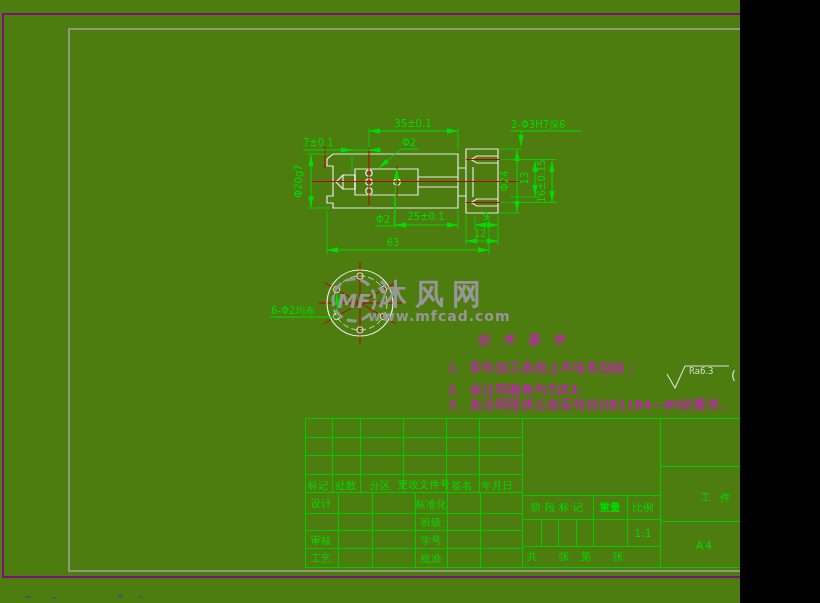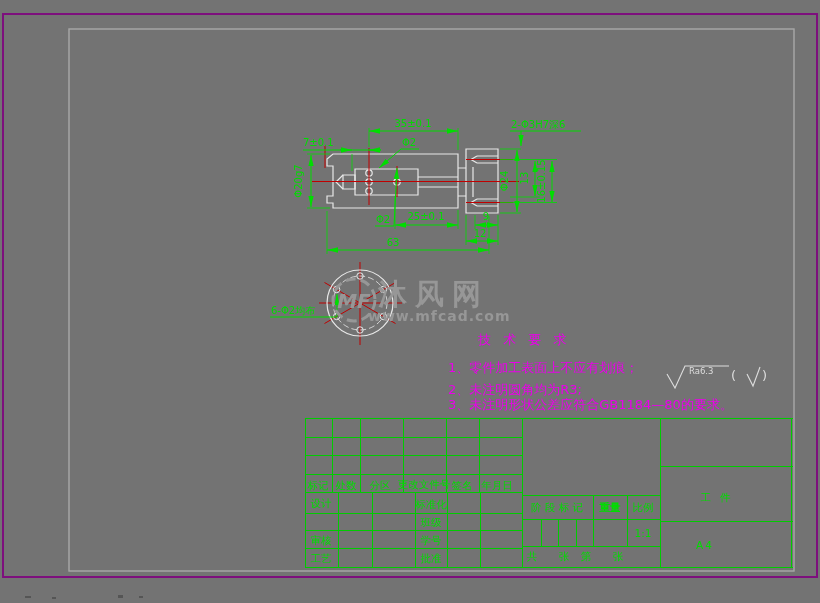--- a/index.html
+++ b/index.html
@@ -1,16 +1,16 @@
 <!DOCTYPE html>
 <html><head>
 <meta charset="utf-8">
 <style>
   html,body{margin:0;padding:0;background:#000;}
-  #screen{position:relative;width:820px;height:603px;background:#737373;overflow:hidden;
+  #screen{position:relative;width:740px;height:603px;background:#4d7c0f;overflow:hidden;
           font-family:"DejaVu Sans",sans-serif;}
   svg{position:absolute;left:0;top:0;}
   text{font-family:"DejaVu Sans",sans-serif;}
   .dim{fill:#00dd00;font-size:10px;}
   .dimv{fill:#00dd00;font-size:10px;}
   .tb{fill:#00dd00;font-size:10.5px;}
   .mag{fill:#ea00ea;font-size:13px;}
   .wm{fill:#979797;font-weight:bold;}
   .wh{fill:#dddddd;}
 </style>

